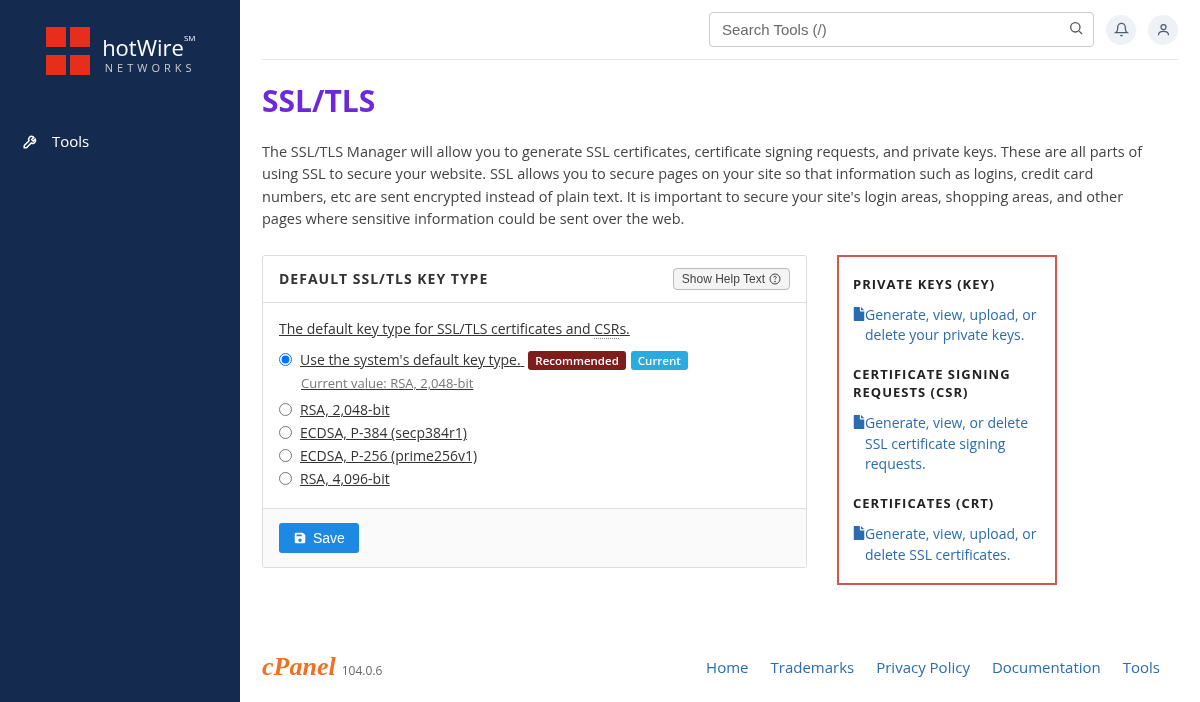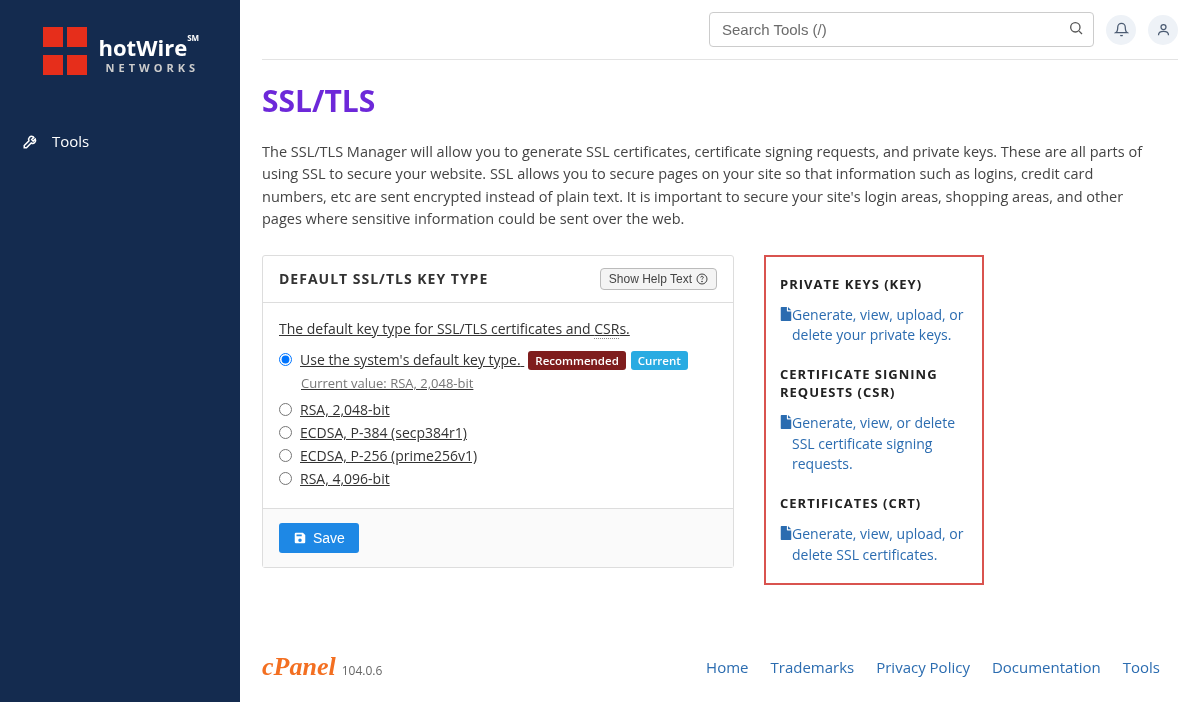--- a/index.html
+++ b/index.html
@@ -3,39 +3,39 @@
   <meta charset="utf-8">
   <style>
     * { box-sizing: border-box; margin: 0; padding: 0; }
     body { font-family: -apple-system, BlinkMacSystemFont, "Segoe UI", "Open Sans", Helvetica, Arial, sans-serif; background: #fff; color: #333; font-size: 14px; }
     .layout { display: flex; min-height: 702px; }
     .sidebar { width: 240px; background: #142b4f; color: #fff; flex-shrink: 0; padding: 25px 0; }
     .logo-wrap { text-align: center; margin-bottom: 40px; padding: 0 20px; }
     .logo { display: inline-block; }
     .logo-squares { display: inline-block; vertical-align: middle; }
     .logo-squares span { display: inline-block; width: 20px; height: 20px; background: #e62e1b; margin: 2px; }
-    .logo-text { display: inline-block; vertical-align: middle; color: #fff; font-size: 22px; margin-left: 6px; font-weight: bold; }
+    .logo-text { display: inline-block; vertical-align: middle; color: #fff; font-size: 22px; margin-left: 6px; }
     .logo-sm { font-size: 8px; vertical-align: top; }
     .logo-sub { display: block; font-size: 11px; letter-spacing: 4px; color: #ccc; text-align: right; margin-top: -2px; }
     .nav-item { display: flex; align-items: center; gap: 12px; padding: 10px 22px; color: #fff; font-size: 15px; cursor: pointer; }
     .nav-item svg { width: 18px; height: 18px; }
     .main { flex: 1; display: flex; flex-direction: column; }
     .topbar { display: flex; justify-content: flex-end; align-items: center; padding: 12px 22px; gap: 12px; }
     .search-wrap { position: relative; width: 385px; }
     .search-input { width: 100%; padding: 8px 36px 8px 12px; border: 1px solid #ccc; border-radius: 4px; font-size: 15px; color: #555; }
     .search-input::placeholder { color: #6b6b6b; }
     .search-icon { position: absolute; right: 10px; top: 50%; transform: translateY(-50%); color: #555; }
     .circle-btn { width: 30px; height: 30px; border-radius: 50%; background: #eef2f7; display: flex; align-items: center; justify-content: center; cursor: pointer; color: #4b5b72; }
     .circle-btn svg { width: 15px; height: 15px; }
     .divider { border: none; border-top: 1px solid #e3e3e3; margin: 0 22px; }
     .content { padding: 20px 50px 20px 22px; flex: 1; }
     h1.page-title { font-size: 30px; font-weight: 700; color: #6d28d9; margin-bottom: 20px; }
     .intro { color: #444; line-height: 1.55; margin-bottom: 24px; font-size: 14.5px; }
     .two-col { display: flex; gap: 30px; align-items: flex-start; }
-    .panel { border: 1px solid #ddd; border-radius: 3px; width: 472px; }
+    .panel { border: 1px solid #ddd; border-radius: 3px; width: 545px; }
     .panel-header { display: flex; justify-content: space-between; align-items: center; padding: 12px 16px; border-bottom: 1px solid #ddd; }
     .panel-title { font-weight: 700; letter-spacing: 1px; color: #333; font-size: 14px; }
     .help-btn { border: 1px solid #bbb; background: #f4f4f4; border-radius: 4px; padding: 3px 8px; font-size: 12px; color: #444; display: inline-flex; align-items: center; gap: 4px; cursor: pointer; }
     .help-btn svg { width: 12px; height: 12px; }
     .panel-body { padding: 16px; text-decoration: underline; }
     .kt-desc { margin-bottom: 12px; color: #333; }
     .dotted { border-bottom: 1px dotted #888; }
     .radio-row { display: flex; align-items: flex-start; gap: 8px; margin-bottom: 4px; }
     .radio-row input { margin-top: 3px; }
     .radio-label { color: #333; }

